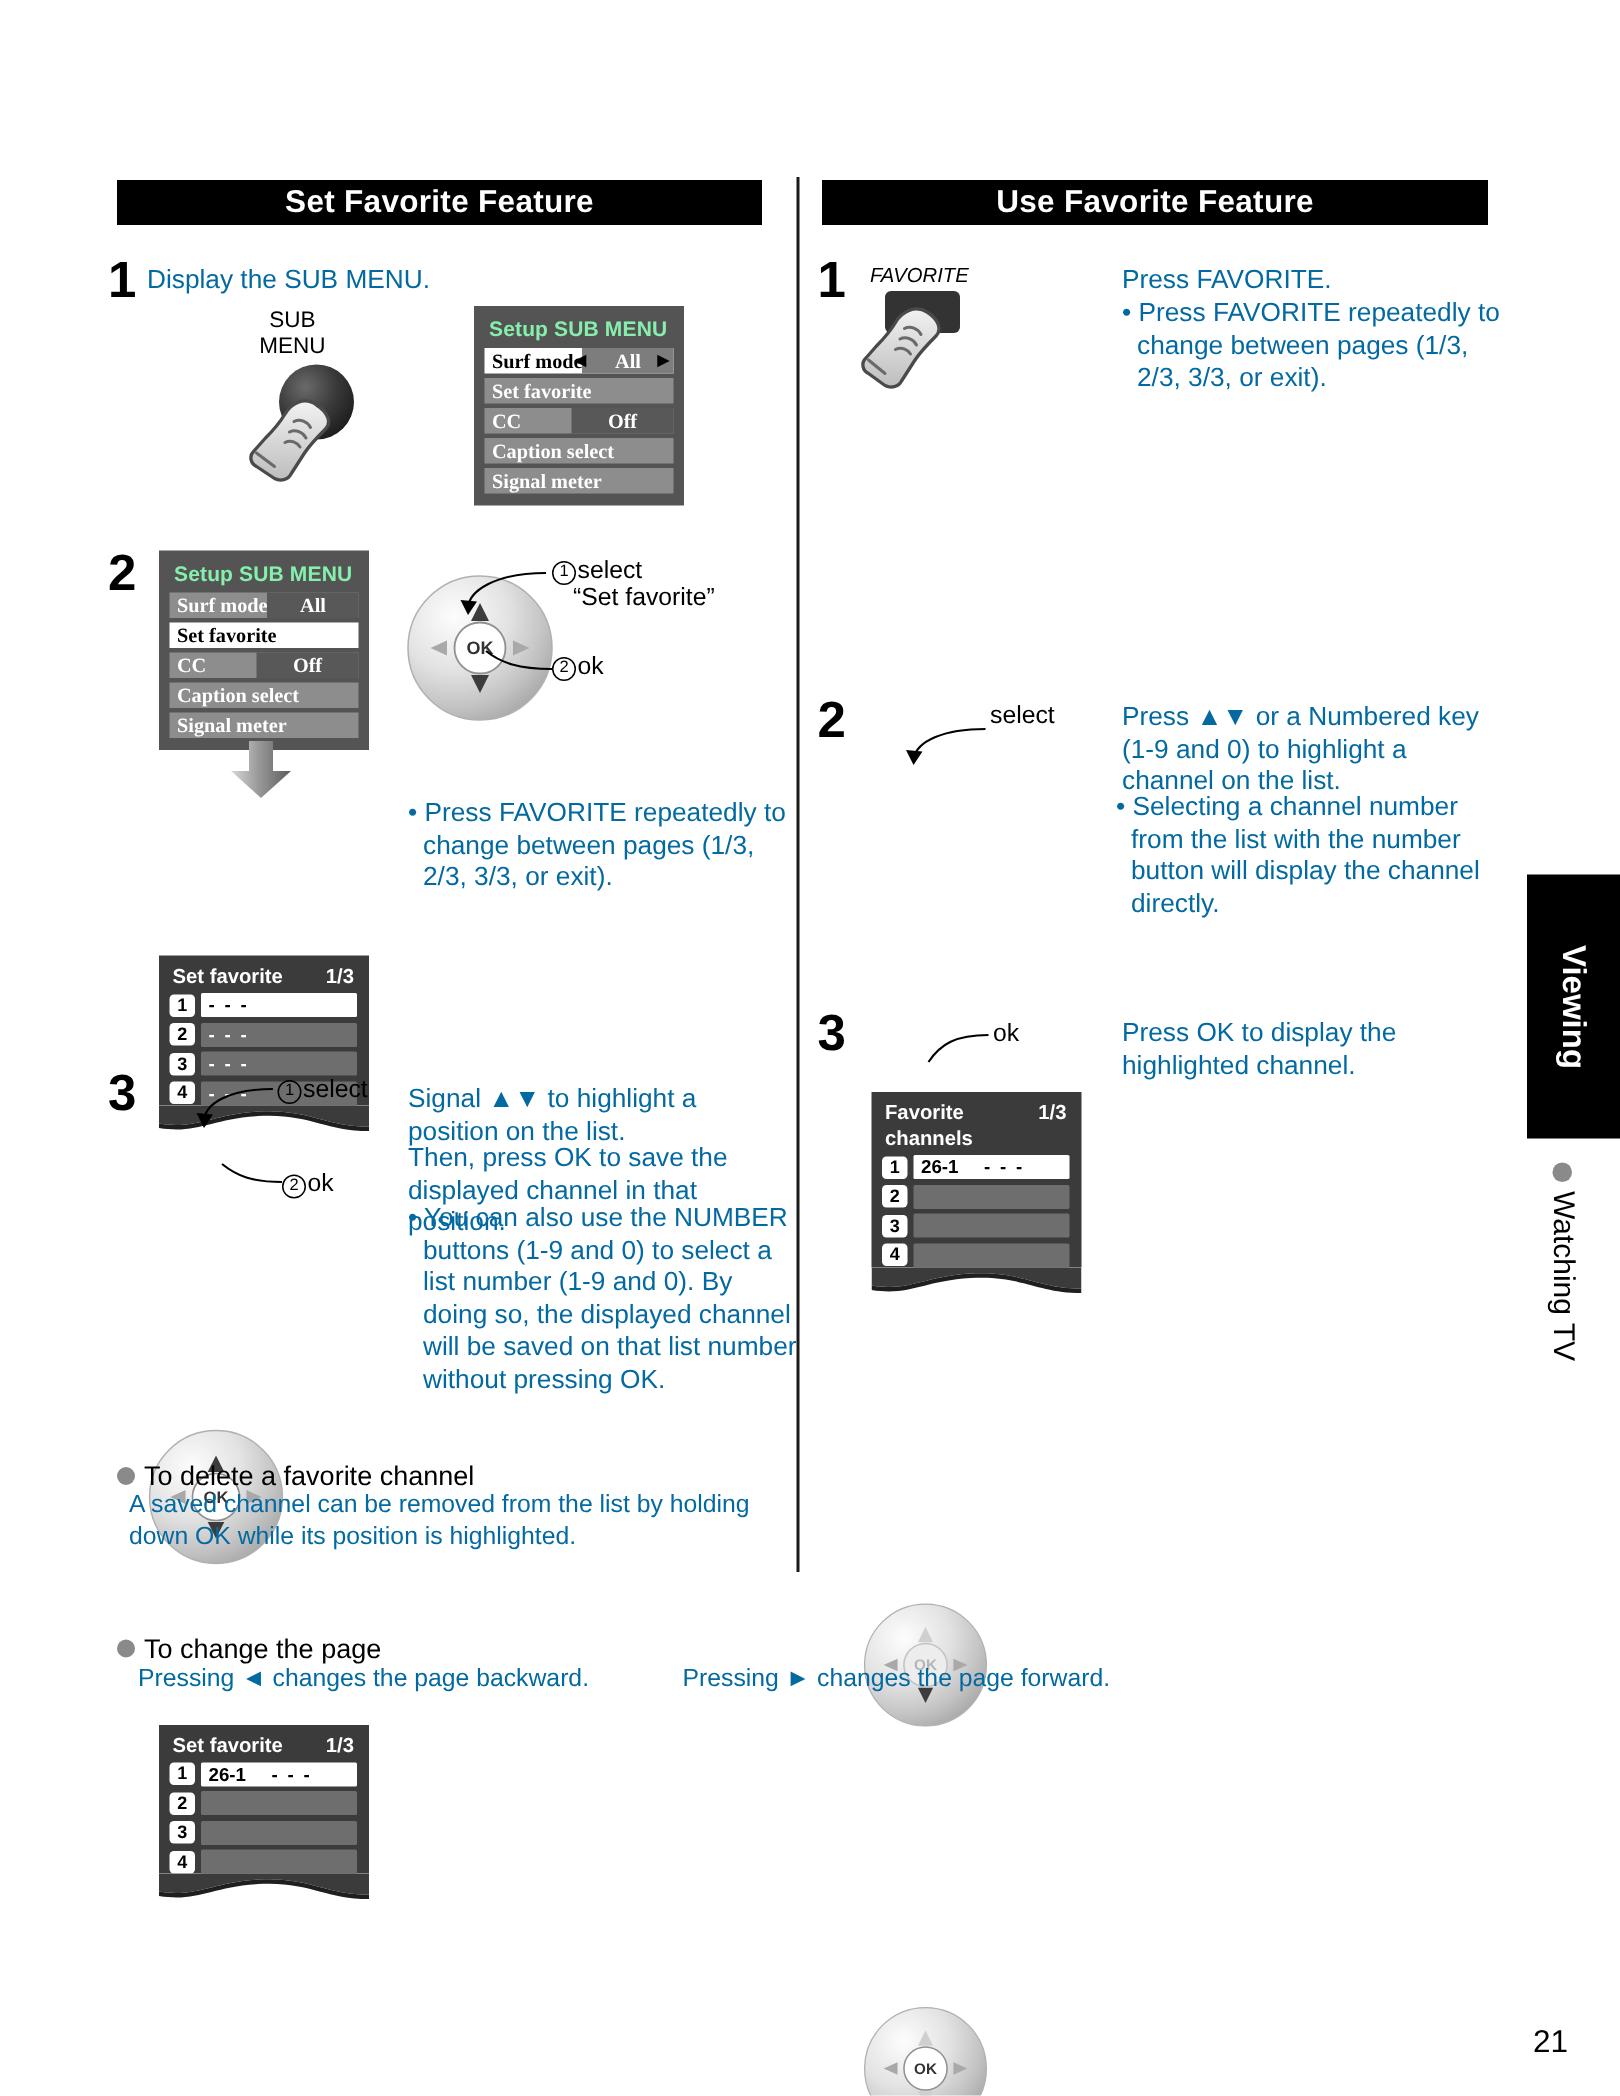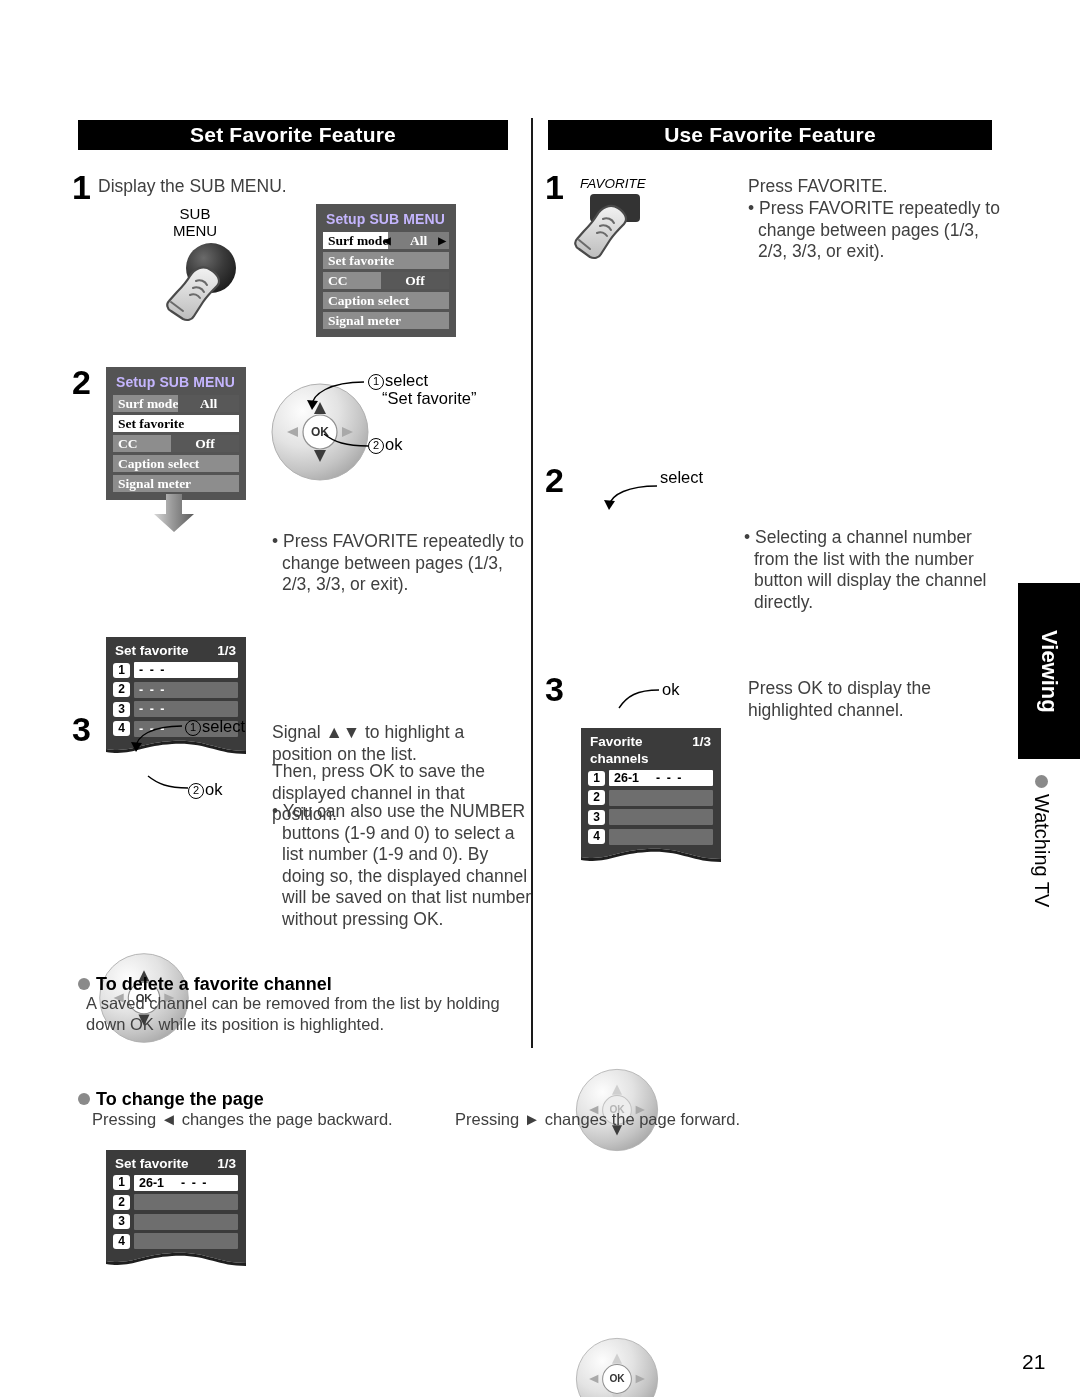--- a/index.html
+++ b/index.html
@@ -18,34 +18,34 @@
     text-align:center;line-height:30px;height:30px;
     letter-spacing:.2px;
   }
 
   
   .stepnum{
     font-weight:bold;font-size:34px;line-height:34px;color:#000;
   }
 
   
-  .txt{font-size:16.5px;line-height:20.5px;color:#404040;}
+  .txt{font-size:16.5px;line-height:20.5px;color:#0369a1;}
   .txt.big{font-size:17.5px;line-height:21.5px;}
   .bullet-line{text-indent:-10px;padding-left:10px;}
 
   
   .vdiv{background:#1a1a1a;width:2px;}
 
   
   .osd{
     background:#545454;padding:6px 7px 8px 7px;
     box-sizing:border-box;
   }
   .osd-title{
-    color:#c4b5fd;font-weight:bold;font-size:14px;line-height:17px;
+    color:#86efac;font-weight:bold;font-size:14px;line-height:17px;
     padding:1px 2px 4px 3px;letter-spacing:.1px;
   }
   .osd-row{
     display:flex;align-items:center;height:17px;margin-bottom:3px;
     background:#8d8d8d;color:#fff;font-weight:bold;font-size:13.5px;
     position:relative;
     font-family:Liberation Serif, serif;
   }
   .osd-row .lab{padding-left:5px;flex:1;white-space:nowrap;}
   .osd-row .val{
@@ -111,21 +111,21 @@
     width:13px;height:13px;border-radius:50%;background:#8a8a8a;
     margin-bottom:6px;
   }
 
   
   .h-bullet{display:flex;align-items:center;}
   .h-bullet .dot{
     width:12px;height:12px;border-radius:50%;background:#8a8a8a;
     margin-right:6px;flex:0 0 auto;
   }
-  .h-bullet .t{font-weight:bold;font-size:18px;line-height:22px;}
+  .h-bullet .t{font-weight:normal;font-size:18px;line-height:22px;}
 
   .pagenum{font-size:21px;line-height:27px;}
 </style>
 </head>
 <body>
 
 <div class="page">
 
   <div class="abs banner" style="left:78px;top:120px;width:430px;">Set Favorite Feature</div>
 
@@ -413,20 +413,21 @@
       <circle cx="52" cy="52" r="17" fill="#ededed" stroke="#c2c2c2" stroke-width="1.2"></circle>
       <text x="52" y="56" font-family="Liberation Sans, sans-serif" font-size="12" font-weight="bold" fill="#b5b5b5" text-anchor="middle">OK</text>
     </svg>
   </div>
   <svg class="abs" style="left:573px;top:474px;" width="110" height="60">
     <path d="M36 32 C38 20 56 12 84 12" fill="none" stroke="#000" stroke-width="1.4"></path>
     <polygon points="36,36 31,26 42,27" fill="#000"></polygon>
   </svg>
   <div class="abs callout" style="left:660px;top:467px;">select</div>
 
+  <div class="abs txt big" style="left:748px;top:467px;width:252px;">Press ▲▼ or a Numbered key (1-9 and 0) to highlight a channel on the list.</div>
   <div class="abs txt big bullet-line" style="left:724px;top:527px;width:252px;margin-left:20px;">• Selecting a channel number from the list with the number button will display the channel directly.</div>
 
   <div class="abs stepnum" style="left:545px;top:672px;">3</div>
 
   <div class="abs dpad" style="left:573px;top:665px;">
     <svg width="88" height="88" viewBox="0 0 104 104">
       <circle cx="52" cy="52" r="48" fill="url(#padG)" stroke="#b0b0b0" stroke-width="1"></circle>
       <polygon points="52,22 58,34 46,34" fill="#cfcfcf"></polygon>
       <polygon points="52,82 58,70 46,70" fill="#cfcfcf"></polygon>
       <polygon points="19,52 30,47 30,57" fill="#a9a9a9"></polygon>

